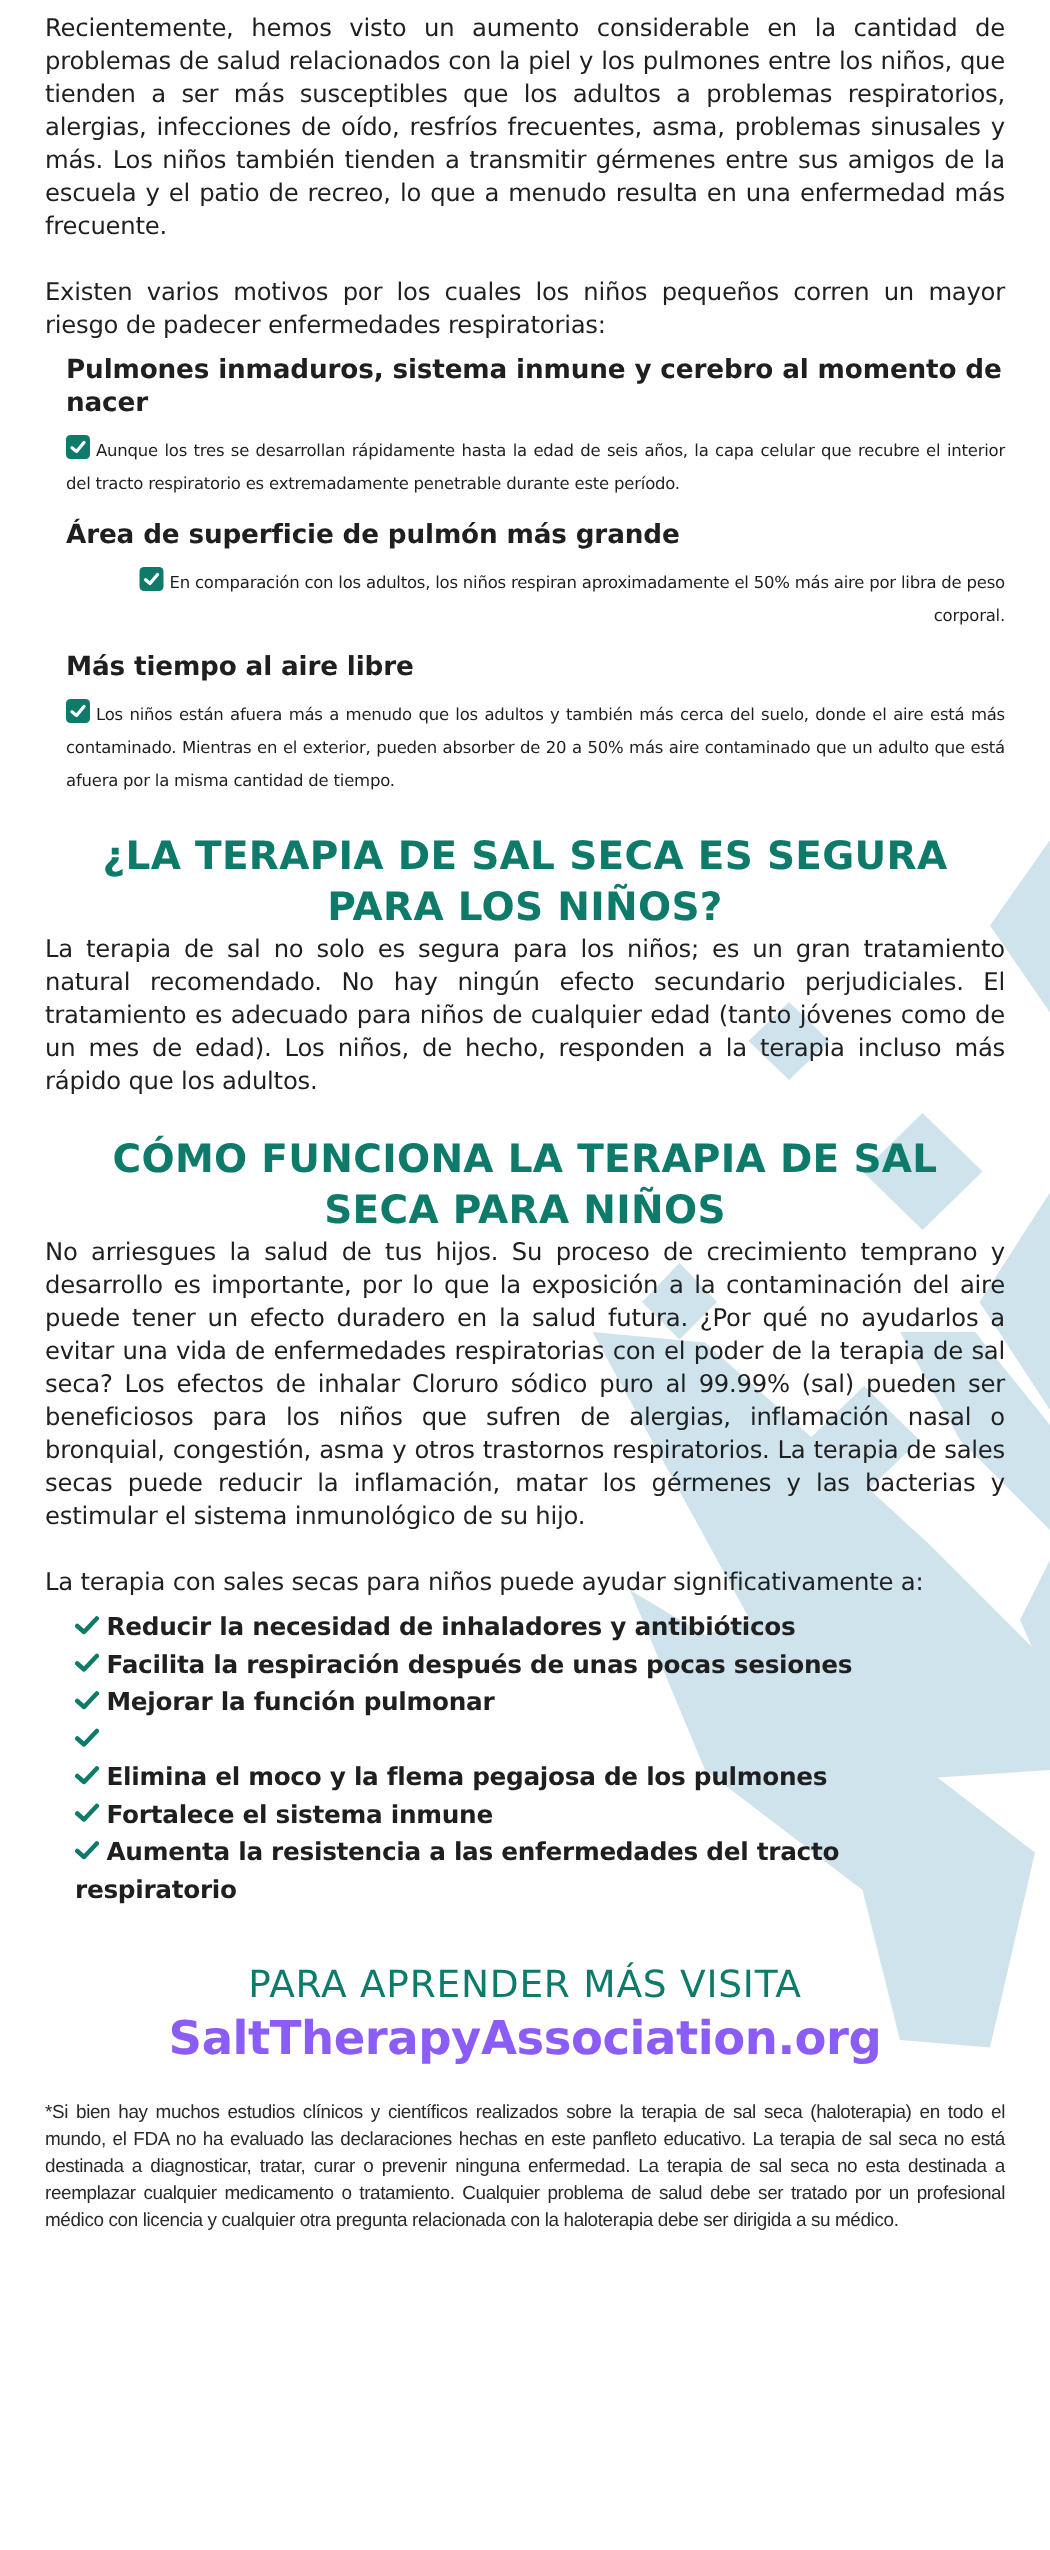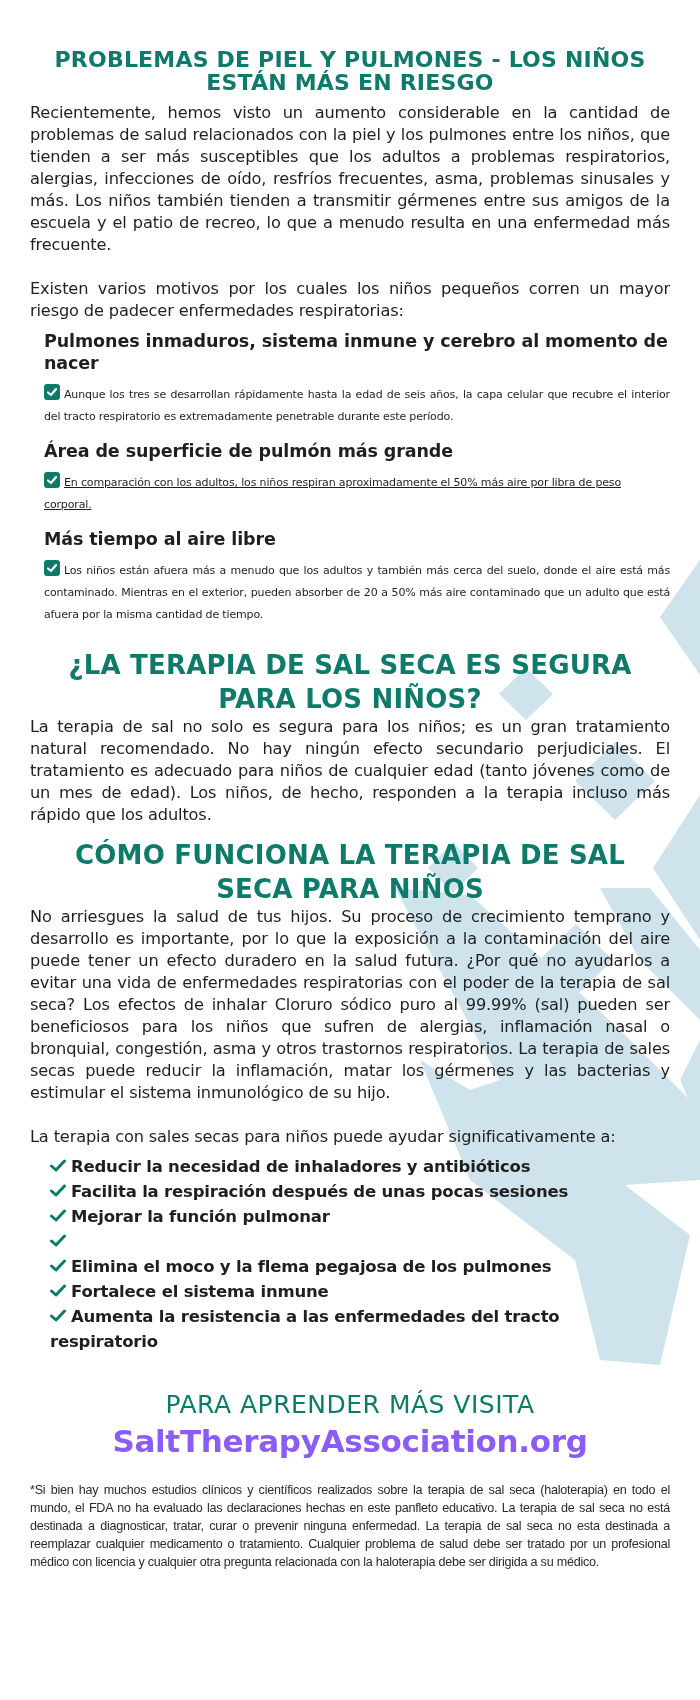--- a/index.html
+++ b/index.html
@@ -7,21 +7,21 @@
     .bg { position: absolute; left: 0; top: 0; width: 700px; height: 1700px; z-index: 0; }
     .page { position: relative; z-index: 1; padding: 0 30px 0 30px; }
     h1, h2 { color: #0d7a6a; font-family: "DejaVu Sans", sans-serif; font-weight: bold; text-align: center; margin: 0; text-transform: uppercase; letter-spacing: 0.2px; }
     h1 { font-size: 22px; line-height: 23px; padding-top: 48px; }
     h2 { font-size: 26px; line-height: 34px; }
     .para { font-size: 16.2px; line-height: 22px; text-align: justify; margin: 0; letter-spacing: -0.15px; }
     .para.left { text-align: left; }
     .reason-block { padding-left: 14px; }
     .reason-title { font-size: 17.5px; font-weight: bold; line-height: 22px; margin: 0; letter-spacing: -0.1px; }
     .reason-body { font-size: 11px; line-height: 22px; text-align: justify; margin: 10px 0 0 0; letter-spacing: -0.15px; }
-    .reason-body.left { text-align: left; text-decoration: underline; }
+    .reason-body.left { text-align: right; }
     .chk { display: inline-block; width: 16px; height: 16px; background: #0d7a6a; border-radius: 3px; vertical-align: -2px; margin-right: 4px; position: relative; }
     .chk svg { position: absolute; left: 2px; top: 2px; }
     .benefits { list-style: none; margin: 6px 0 0 0; padding: 0 0 0 20px; }
     .benefits li { font-size: 16.5px; font-weight: bold; line-height: 25px; letter-spacing: -0.2px; }
     .tick { display: inline-block; width: 18px; color: #0d7a6a; margin-right: 3px; }
     .cta-pre { text-align: center; color: #0d7a6a; font-size: 25px; letter-spacing: 0.5px; font-weight: normal; margin: 0; }
     .cta-url { text-align: center; color: #8b5cf6; font-size: 31px; font-weight: bold; margin: 4px 0 0 0; letter-spacing: -0.3px; }
     .disclaimer { font-family: "Liberation Sans", sans-serif; font-size: 12.6px; line-height: 18px; color: #2a2a2a; text-align: justify; margin: 0; letter-spacing: -0.25px; }
   </style>
 </head>
@@ -45,21 +45,20 @@
     <polygon points="700,1040 680,1080 700,1125"></polygon>
 
     <polygon points="395,888 470,895 560,975 620,1030 700,1110 700,1180 625,1185 690,1235 660,1365 600,1360 575,1260 470,1180 420,1060 470,1090 500,1080"></polygon>
 
     <polygon points="600,888 650,888 700,950 700,1020 640,960"></polygon>
   </g>
 </svg>
 
 <div class="page">
 
-  <h1>PROBLEMAS DE PIEL Y PULMONES - LOS NIÑOS ESTÁN MÁS EN RIESGO</h1>
   <p class="para" style="margin-top:8px;">Recientemente, hemos visto un aumento considerable en la cantidad de problemas de salud relacionados con la piel y los pulmones entre los niños, que tienden a ser más susceptibles que los adultos a problemas respiratorios, alergias, infecciones de oído, resfríos frecuentes, asma, problemas sinusales y más. Los niños también tienden a transmitir gérmenes entre sus amigos de la escuela y el patio de recreo, lo que a menudo resulta en una enfermedad más frecuente.</p>
 
   <p class="para" style="margin-top:22px;">Existen varios motivos por los cuales los niños pequeños corren un mayor riesgo de padecer enfermedades respiratorias:</p>
 
   <div class="reason-block" style="margin-top:8px;">
     <p class="reason-title">Pulmones inmaduros, sistema inmune y cerebro al momento de nacer</p>
     <p class="reason-body"><span class="chk"><svg width="12" height="12" viewBox="0 0 12 12">
             <path d="M2 6.5 L5 9 L10 3" stroke="#fff" stroke-width="2.2" fill="none" stroke-linecap="round" stroke-linejoin="round"></path>
           </svg></span><span>Aunque los tres se desarrollan rápidamente hasta la edad de seis años, la capa celular que recubre el interior del tracto respiratorio es extremadamente penetrable durante este período.</span></p>
   </div>
@@ -74,21 +73,21 @@
   <div class="reason-block" style="margin-top:12px;">
     <p class="reason-title">Más tiempo al aire libre</p>
     <p class="reason-body"><span class="chk"><svg width="12" height="12" viewBox="0 0 12 12">
             <path d="M2 6.5 L5 9 L10 3" stroke="#fff" stroke-width="2.2" fill="none" stroke-linecap="round" stroke-linejoin="round"></path>
           </svg></span><span>Los niños están afuera más a menudo que los adultos y también más cerca del suelo, donde el aire está más contaminado. Mientras en el exterior, pueden absorber de 20 a 50% más aire contaminado que un adulto que está afuera por la misma cantidad de tiempo.</span></p>
   </div>
 
   <h2 style="margin-top:22px; padding:0 20px;">¿LA TERAPIA DE SAL SECA ES SEGURA PARA LOS NIÑOS?</h2>
   <p class="para">La terapia de sal no solo es segura para los niños; es un gran tratamiento natural recomendado. No hay ningún efecto secundario perjudiciales. El tratamiento es adecuado para niños de cualquier edad (tanto jóvenes como de un mes de edad). Los niños, de hecho, responden a la terapia incluso más rápido que los adultos.</p>
 
-  <h2 style="margin-top:12px; padding:0 20px;">CÓMO FUNCIONA LA TERAPIA DE SAL SECA PARA NIÑOS</h2>
+  <h2 style="margin-top:24px; padding:0 20px;">CÓMO FUNCIONA LA TERAPIA DE SAL SECA PARA NIÑOS</h2>
   <p class="para">No arriesgues la salud de tus hijos. Su proceso de crecimiento temprano y desarrollo es importante, por lo que la exposición a la contaminación del aire puede tener un efecto duradero en la salud futura. ¿Por qué no ayudarlos a evitar una vida de enfermedades respiratorias con el poder de la terapia de sal seca? Los efectos de inhalar Cloruro sódico puro al 99.99% (sal) pueden ser beneficiosos para los niños que sufren de alergias, inflamación nasal o bronquial, congestión, asma y otros trastornos respiratorios. La terapia de sales secas puede reducir la inflamación, matar los gérmenes y las bacterias y estimular el sistema inmunológico de su hijo.</p>
 
   <p class="para left" style="margin-top:22px;">La terapia con sales secas para niños puede ayudar significativamente a:</p>
 
   <ul class="benefits">
     <li><span class="tick"><svg width="16" height="13" viewBox="0 0 16 13">
             <path d="M1.5 7 L6 11 L14.5 2" stroke="#0d7a6a" stroke-width="3" fill="none" stroke-linecap="round" stroke-linejoin="round"></path>
           </svg></span><span>Reducir la necesidad de inhaladores y antibióticos</span></li>
     <li><span class="tick"><svg width="16" height="13" viewBox="0 0 16 13">
             <path d="M1.5 7 L6 11 L14.5 2" stroke="#0d7a6a" stroke-width="3" fill="none" stroke-linecap="round" stroke-linejoin="round"></path>

